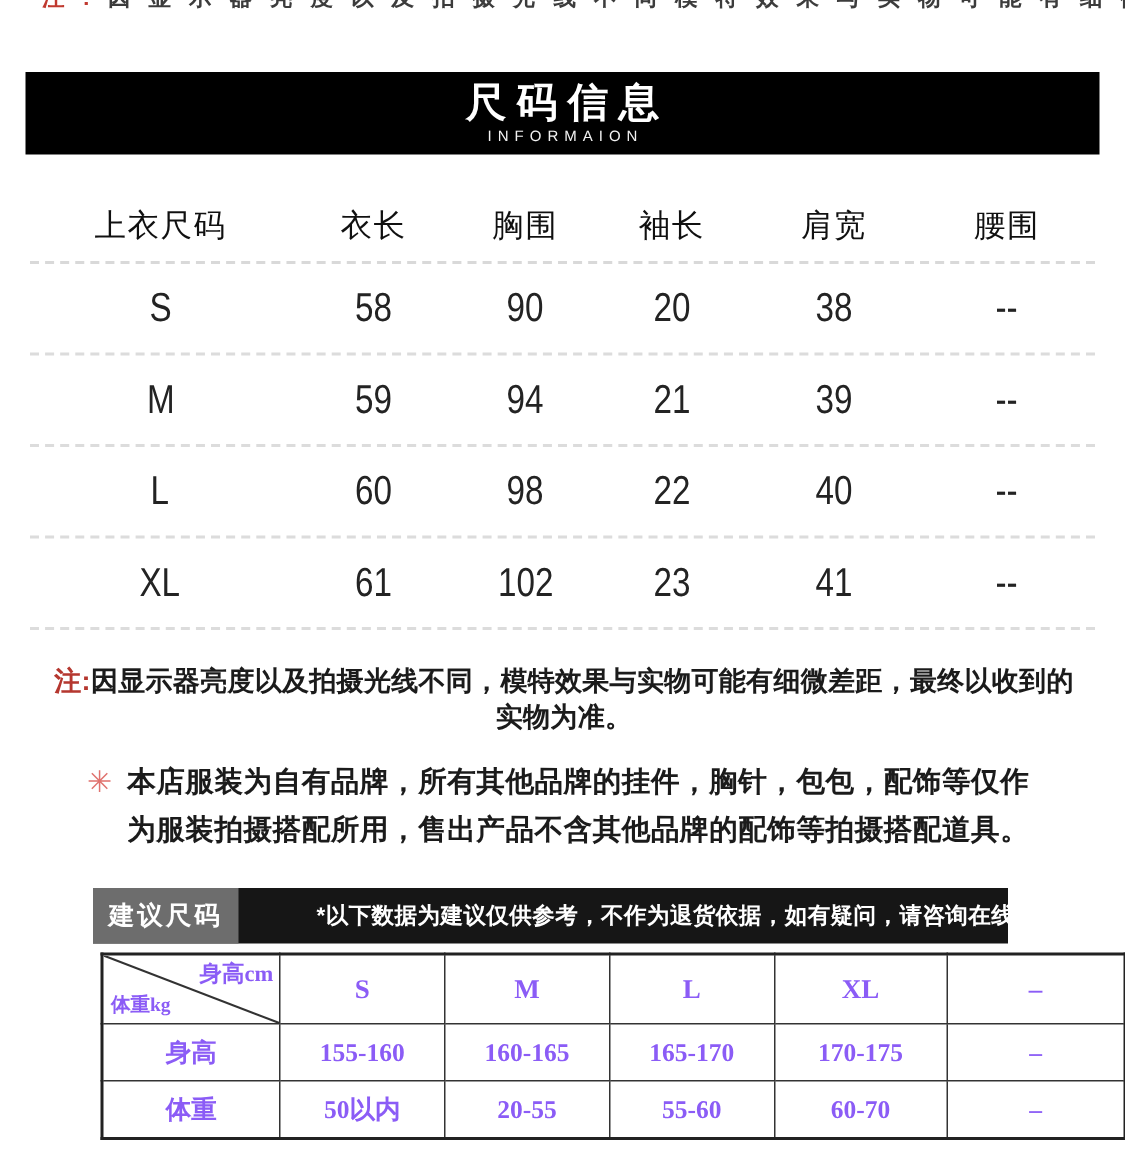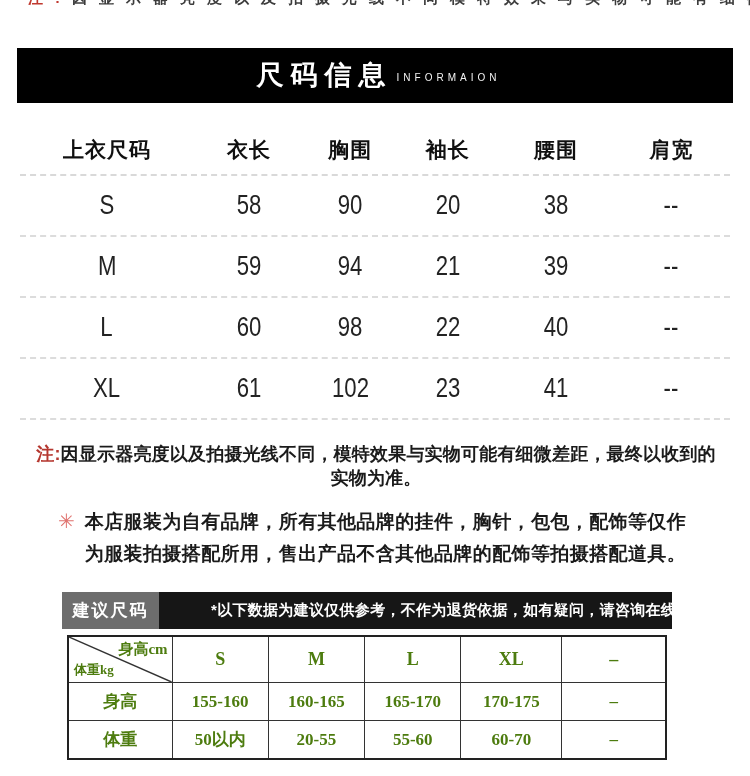--- a/index.html
+++ b/index.html
@@ -12,35 +12,35 @@
   .top-strip{height:8px;overflow:hidden;position:relative;}
   .top-strip .frag{
     display:block;white-space:nowrap;margin-top:-11px;margin-left:28px;
     font-size:15px;letter-spacing:12px;color:#3c3c3c;font-weight:600;
   }
   .top-strip .frag .red{color:#c0392f;}
 
   
   .banner{
     margin:40px 17px 0 17px;height:55px;background:#000000;color:#ffffff;
-    display:flex;flex-direction:row;align-items:center;justify-content:center;
+    display:flex;flex-direction:column;align-items:center;justify-content:center;
   }
   .banner-title{font-size:27px;font-weight:700;letter-spacing:7px;text-indent:7px;line-height:1.1;}
   .banner-sub{font-size:10px;letter-spacing:4px;text-indent:4px;margin-top:3px;color:#f2f2f2;}
 
   
   .size-section{margin:22px 20px 0 20px;}
   .srow{
     display:grid;
     grid-template-columns:24.5% 15.5% 13% 14.5% 16% 16.5%;
     align-items:center;text-align:center;
   }
   .srow.head{height:49px;border-bottom:2px dashed #d9d9d9;}
   .srow.data{height:59px;border-bottom:2px dashed #dcdcdc;}
-  .hcell{font-size:21px;font-weight:700;color:#101010;letter-spacing:1px;}
+  .hcell{font-size:21px;font-weight:400;color:#101010;letter-spacing:1px;}
   .cond{display:inline-block;transform:scaleX(0.82);font-size:27px;font-weight:400;color:#232323;}
 
   
   .note1{margin:22px 30px 16px 32px;font-size:18px;font-weight:700;color:#1b1b1b;letter-spacing:0.2px;text-align:center;}
   .note1 .red{color:#b5372f;}
   .note2{margin:16px 56px 0 58px;display:flex;align-items:flex-start;}
   .note2 .marker{color:#e0736f;font-size:20px;font-weight:700;margin:3px 10px 0 0;flex:0 0 auto;}
   .note2 .txt{font-size:19px;font-weight:700;color:#1b1b1b;line-height:32px;letter-spacing:0.4px;}
 
   
@@ -50,22 +50,22 @@
     display:flex;align-items:center;justify-content:center;
     font-size:17px;font-weight:700;letter-spacing:2px;
   }
   .sbar-text{
     color:#ffffff;font-size:15px;font-weight:700;display:flex;align-items:center;
     padding-left:13px;letter-spacing:0.3px;white-space:nowrap;margin-left:39px;
   }
 
   
   .stable{
-    margin:6px 0 0 67px;width:600px;border-collapse:collapse;table-layout:fixed;
-    font-family:"Liberation Serif","DejaVu Serif",serif;font-weight:700;color:#4d7c0f;
+    margin:6px 0 0 67px;width:684px;border-collapse:collapse;table-layout:fixed;
+    font-family:"Liberation Serif","DejaVu Serif",serif;font-weight:700;color:#8b5cf6;
     border:2px solid #222222;
   }
   .stable td{border:1px solid #333333;text-align:center;vertical-align:middle;font-size:17px;padding:0;}
   .stable tr.hdr td{height:45px;font-size:18px;}
   .stable tr.data td{height:37px;}
   td.diag{position:relative;overflow:hidden;}
   td.diag svg{position:absolute;inset:0;width:100%;height:100%;}
   td.diag .tr-lbl{position:absolute;top:3px;right:4px;font-size:15px;}
   td.diag .bl-lbl{position:absolute;bottom:3px;left:5px;font-size:13px;}
 </style>
@@ -80,22 +80,22 @@
   <div class="banner-title">尺码信息</div>
   <div class="banner-sub">INFORMAION</div>
 </div>
 
 <div class="size-section">
   <div class="srow head">
     <div class="hcell">上衣尺码</div>
     <div class="hcell">衣长</div>
     <div class="hcell">胸围</div>
     <div class="hcell">袖长</div>
+    <div class="hcell">肩宽</div>
     <div class="hcell">腰围</div>
-    <div class="hcell">肩宽</div>
   </div>
 
   <div class="srow data">
     <div><span class="cond">S</span></div>
     <div><span class="cond">58</span></div>
     <div><span class="cond">90</span></div>
     <div><span class="cond">20</span></div>
     <div><span class="cond">38</span></div>
     <div><span class="cond">--</span></div>
   </div>

